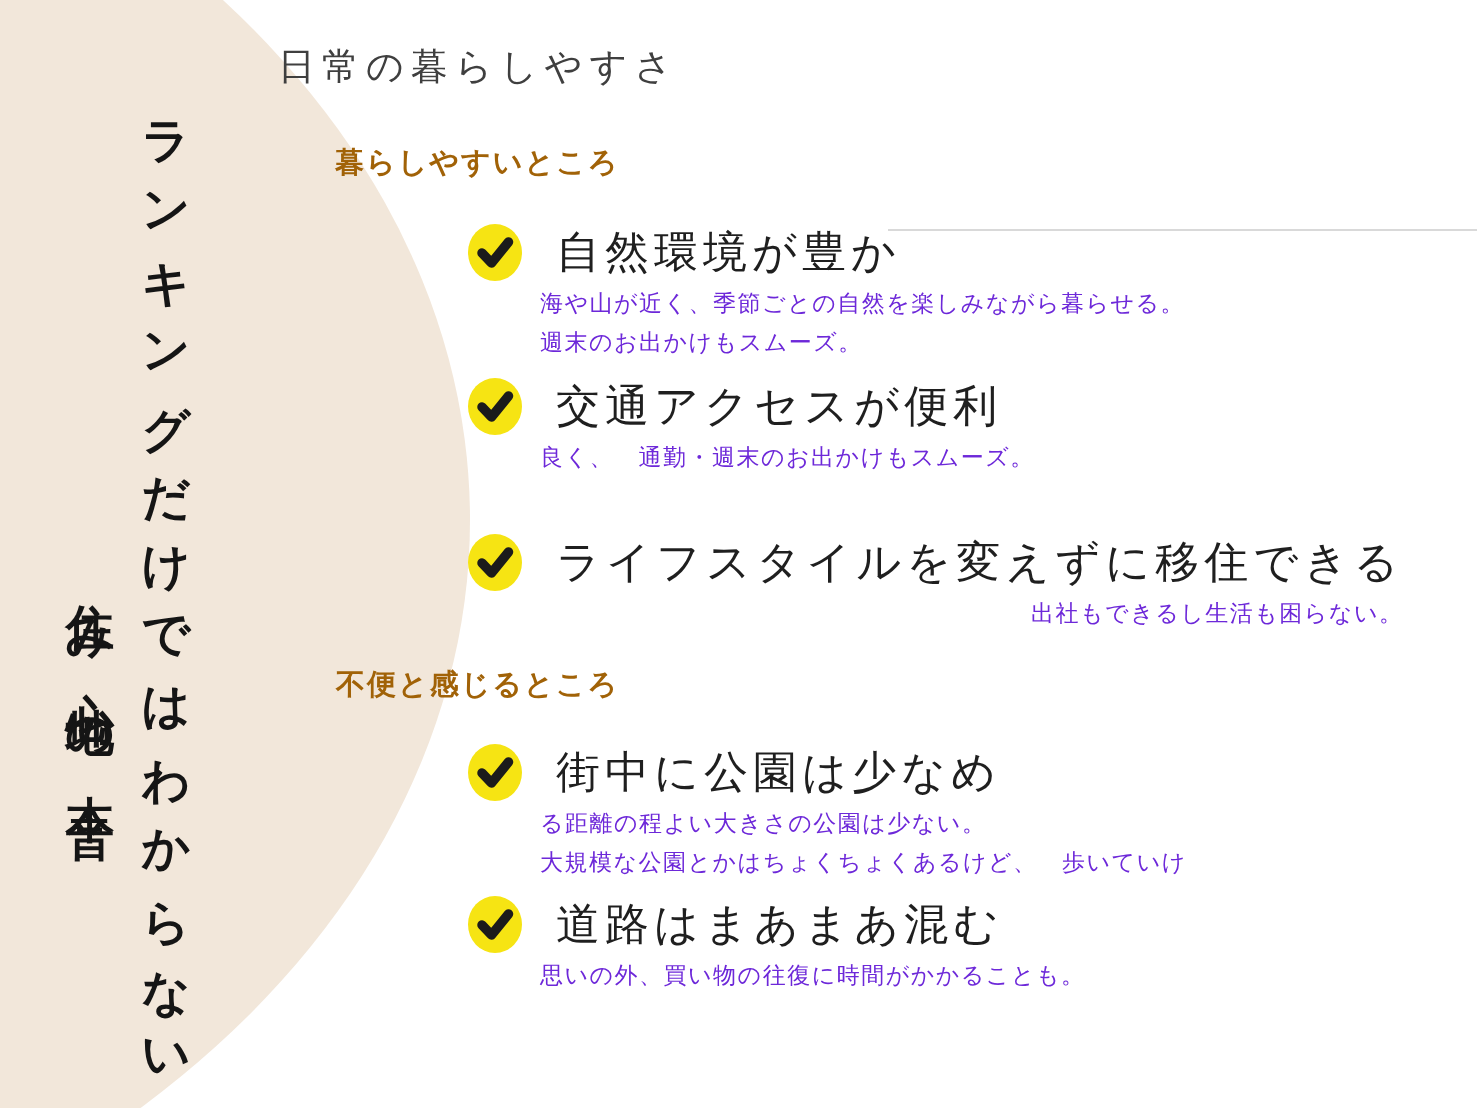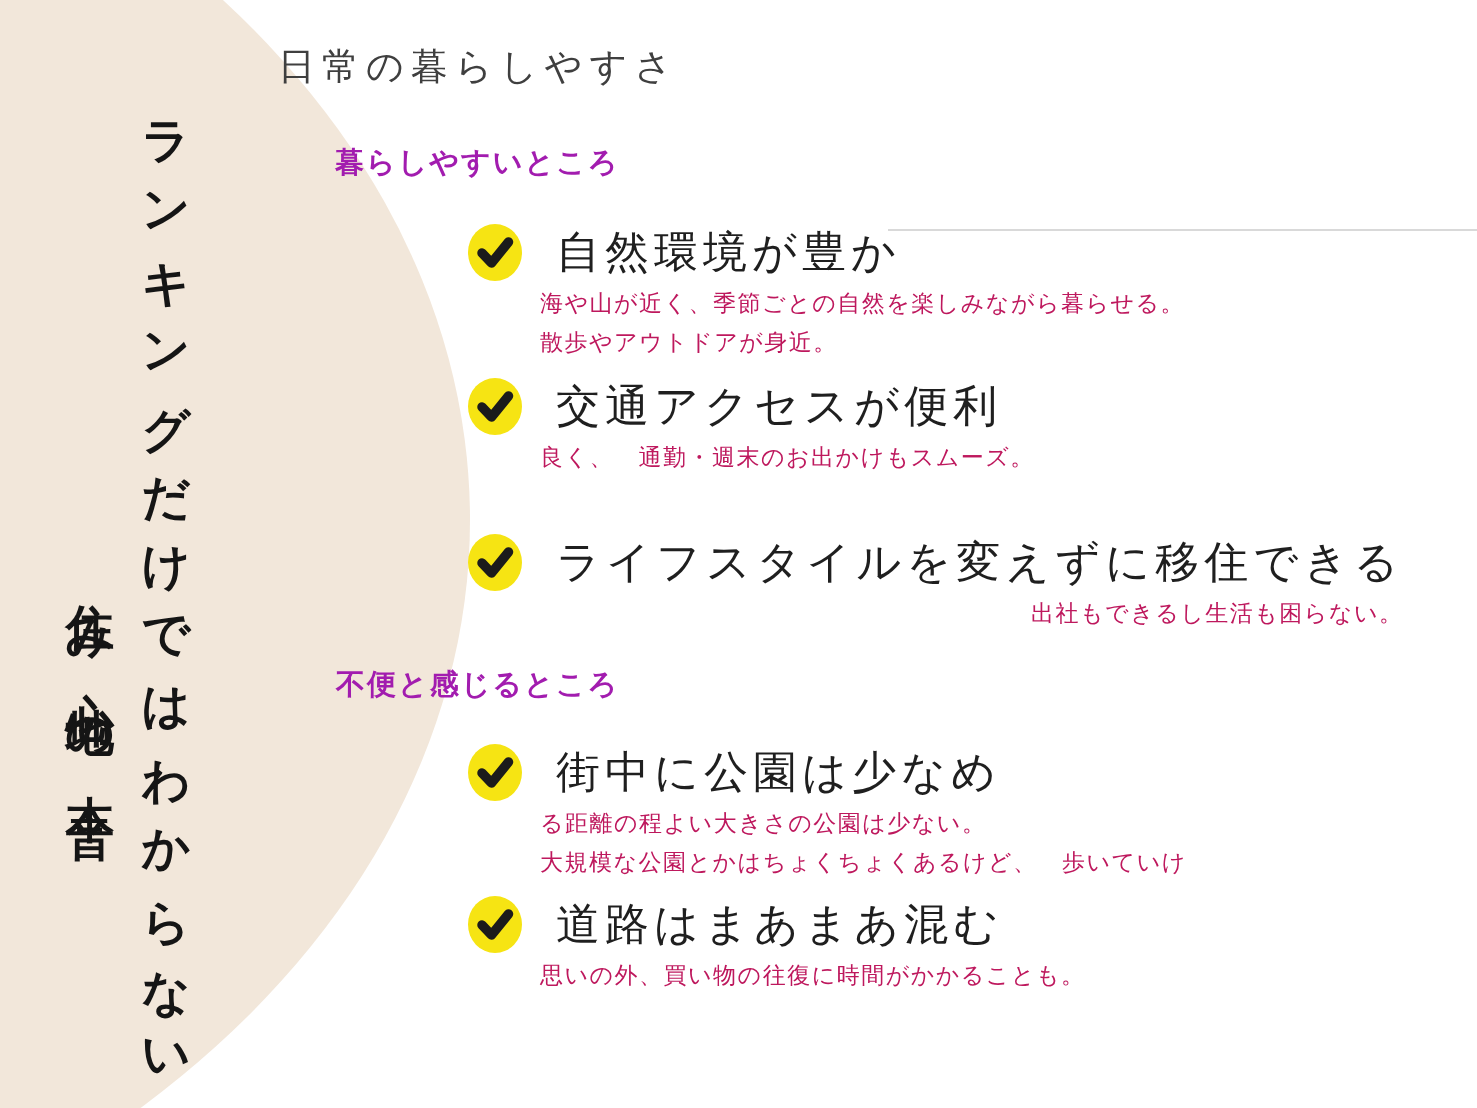--- a/index.html
+++ b/index.html
@@ -64,21 +64,21 @@
     width: 589px;
     height: 2px;
     background: #D9D9D9;
   }
   .section-heading {
     position: absolute;
     margin: 0;
     font-size: 29px;
     font-weight: 700;
     letter-spacing: 2px;
-    color: #a21caf;
+    color: #a16207;
     white-space: nowrap;
   }
   .sh-1 { left: 335px; top: 143px; }
   .sh-2 { left: 336px; top: 665px; }
 
   .item {
     position: absolute;
     left: 468px;
   }
   .item-head {
@@ -99,21 +99,21 @@
     letter-spacing: 5px;
     color: #1F1F1F;
     white-space: nowrap;
   }
   .item-desc {
     margin-left: 72px;
     margin-top: 2px;
     font-size: 23px;
     letter-spacing: 1.5px;
     line-height: 39px;
-    color: #be185d;
+    color: #6d28d9;
     white-space: nowrap;
   }
   .i1 { top: 223px; }
   .i2 { top: 377px; }
   .i3 { top: 533px; text-align: right; }
   .i4 { top: 743px; }
   .i5 { top: 895px; }
 </style>
 </head>
 <body>
@@ -134,21 +134,21 @@
   <div class="item i1">
     <div class="item-head">
       <svg class="check-icon" viewBox="0 0 54 57" xmlns="http://www.w3.org/2000/svg">
         <ellipse cx="27" cy="28.5" rx="27" ry="28.5" fill="#F6E413"></ellipse>
         <path d="M14 29 L23.5 39 L40.5 18" fill="none" stroke="#1B1B1B" stroke-width="9.5" stroke-linecap="round" stroke-linejoin="round"></path>
       </svg>
       <span class="item-title">自然環境が豊か</span>
     </div>
     <div class="item-desc">
       <div>海や山が近く、季節ごとの自然を楽しみながら暮らせる。</div>
-      <div>散歩やアウトドアが身近。</div>
+      <div>週末のお出かけもスムーズ。</div>
     </div>
   </div>
 
   <div class="item i2">
     <div class="item-head">
       <svg class="check-icon" viewBox="0 0 54 57" xmlns="http://www.w3.org/2000/svg">
         <ellipse cx="27" cy="28.5" rx="27" ry="28.5" fill="#F6E413"></ellipse>
         <path d="M14 29 L23.5 39 L40.5 18" fill="none" stroke="#1B1B1B" stroke-width="9.5" stroke-linecap="round" stroke-linejoin="round"></path>
       </svg>
       <span class="item-title">交通アクセスが便利</span>

